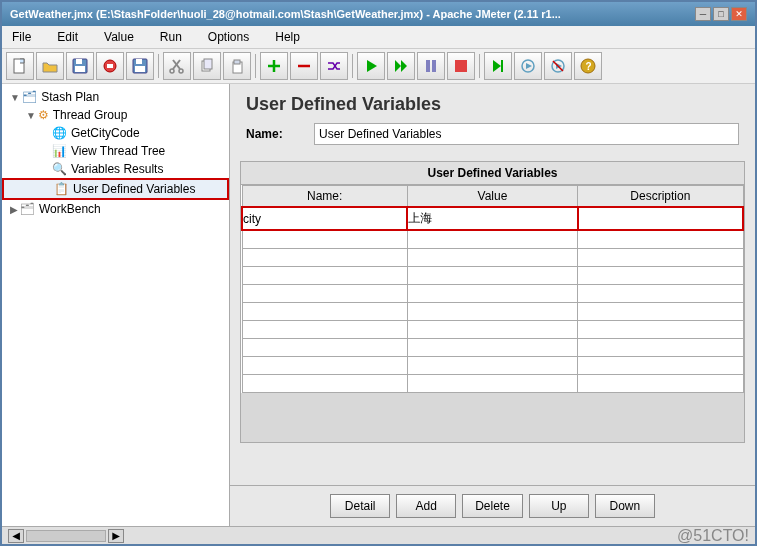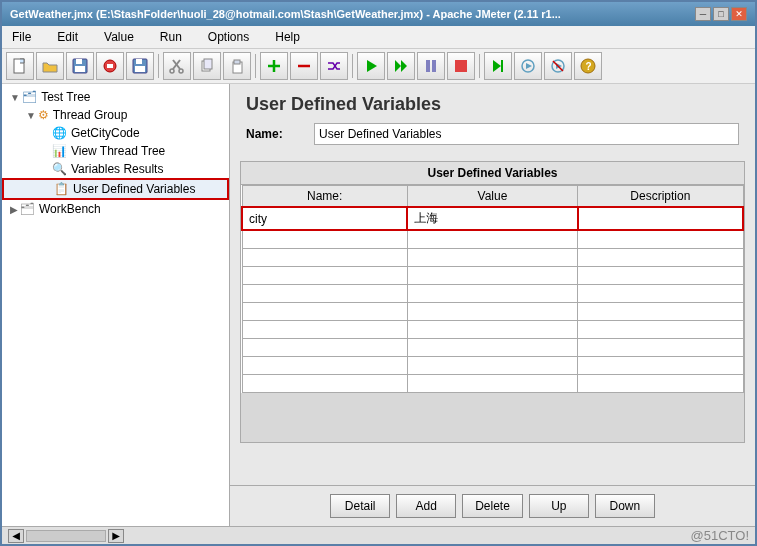--- a/index.html
+++ b/index.html
@@ -208,21 +208,21 @@
       background: #e8e8e8;
       border: 1px solid #aaa;
       padding: 3px 8px;
       font-size: 12px;
       text-align: center;
       font-weight: normal;
     }
 
     .data-table td {
       border: 1px solid #aaa;
-      padding: 2px 6px;
+      padding: 2px 0;
       font-size: 12px;
       background: white;
     }
 
     .data-table tr.selected td {
       border: 2px solid #cc0000;
     }
 
     .table-empty-rows td {
       height: 18px;
@@ -276,21 +276,21 @@
       border: 1px solid #888;
       background: #d8d8d8;
       display: flex;
       align-items: center;
       justify-content: center;
       cursor: pointer;
       font-size: 10px;
     }
 
     .watermark {
-      font-size: 13px;
+      font-size: 16px;
       color: #888;
     }
 
     .expand-icon {
       font-size: 10px;
       margin-right: 2px;
       color: #666;
     }
   </style>
 </head>
@@ -439,21 +439,21 @@
     </div>
   </div>
 
   <div class="main-content">
 
     <div class="left-panel">
 
       <div class="tree-node" style="padding-left: 8px;">
         <span class="expand-icon">▼</span>
         <span style="color:#4a80b0; margin-right:4px;">🗂</span>
-        <span class="tree-label">Test Tree</span>
+        <span class="tree-label">Stash Plan</span>
       </div>
 
       <div class="tree-node" style="padding-left: 24px;">
         <span class="expand-icon">▼</span>
         <span style="color:#e09030; margin-right:4px;">⚙</span>
         <span class="tree-label">Thread Group</span>
       </div>
 
       <div class="tree-node" style="padding-left: 40px;">
         <span style="width:10px; display:inline-block;"></span>

